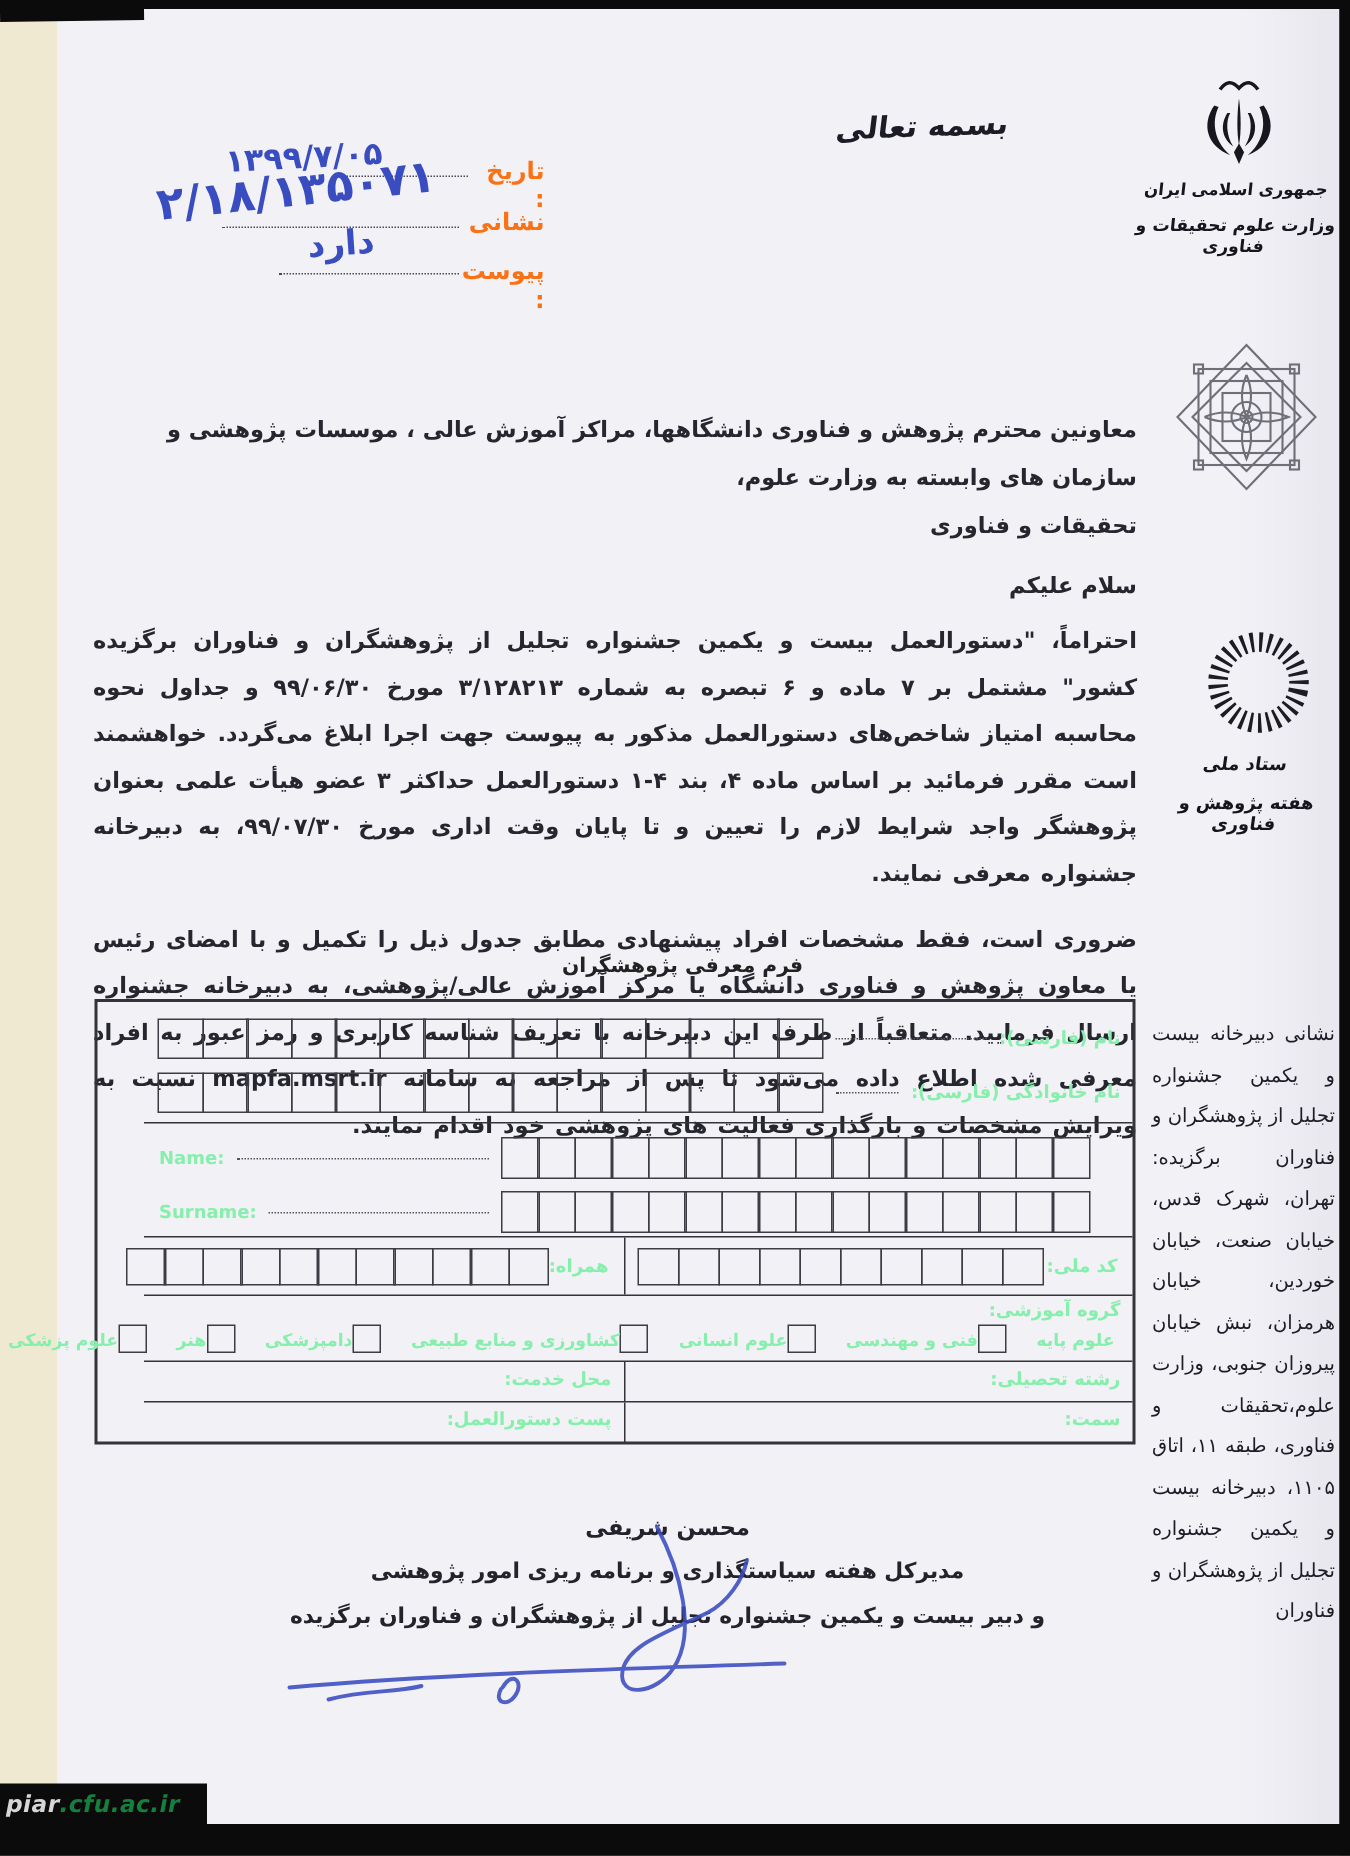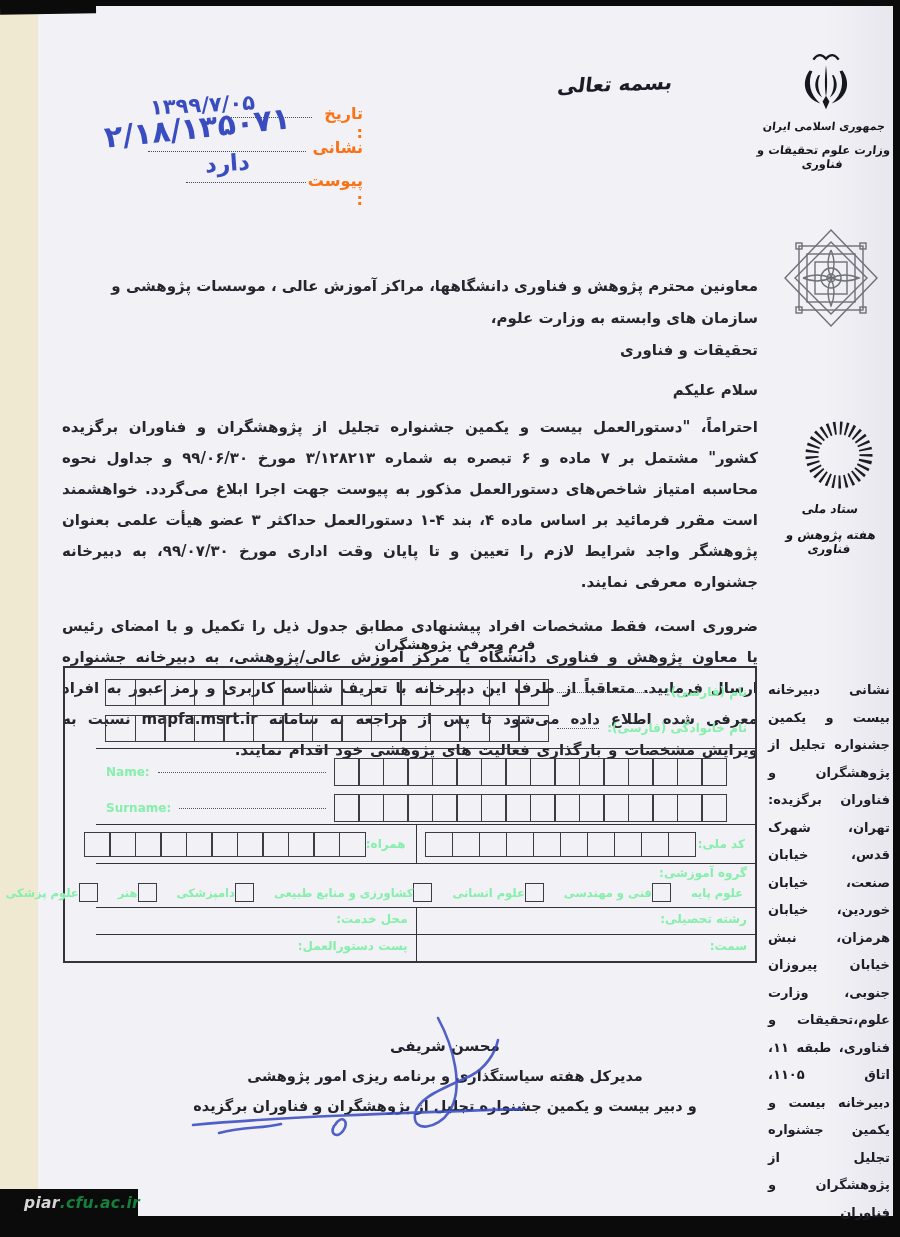--- a/index.html
+++ b/index.html
@@ -78,30 +78,30 @@
   .gopts{position:absolute;left:0;right:0;bottom:5px;display:flex;direction:rtl;
         justify-content:space-between;padding:0 12px;}
   .gopt{display:flex;align-items:center;gap:20px;}
   .gname{font-size:11.5px;font-weight:bold;white-space:nowrap;}
   .gbox{width:19px;height:19px;border:1.5px solid #3c3c44;box-sizing:border-box;}
   .smallrow{height:27px;}
   .smallrow .lcell,.smallrow .rcell{direction:rtl;padding:4px 8px 0 0;font-size:12px;
         font-weight:bold;}
   
   .sidebar{left:768px;top:676px;width:122px;direction:rtl;color:#1d1d27;}
-  .addr-side{font-size:13px;font-weight:bold;line-height:27.5px;text-align:justify;
+  .addr-side{font-size:13px;font-weight:normal;line-height:27.5px;text-align:justify;
         text-align-last:right;}
   
   .sig-block{left:175px;top:1003px;width:540px;text-align:center;direction:rtl;color:#23232c;}
-  .sig-name{font-size:15px;font-weight:bold;line-height:30px;margin-top:28px;}
+  .sig-name{font-size:15px;font-weight:bold;line-height:30px;}
   .sig-t1,.sig-t2{font-size:14.5px;font-weight:bold;line-height:30px;}
   .scribble{left:185px;top:1012px;width:440px;height:150px;}
   
   .wm{left:0;bottom:21px;width:138px;height:27px;background:#0b0b0b;display:flex;
-      align-items:center;padding-left:24px;box-sizing:border-box;font-style:italic;
+      align-items:center;padding-left:4px;box-sizing:border-box;font-style:italic;
       font-weight:bold;font-size:15.5px;letter-spacing:0.3px;}
   .wm-a{color:#d6d6d6;}
   .wm-b{color:#15803d;}
 </style>
 </head>
 <body>
 
 <div class="scan">
 
   <div class="abs paper"></div>

